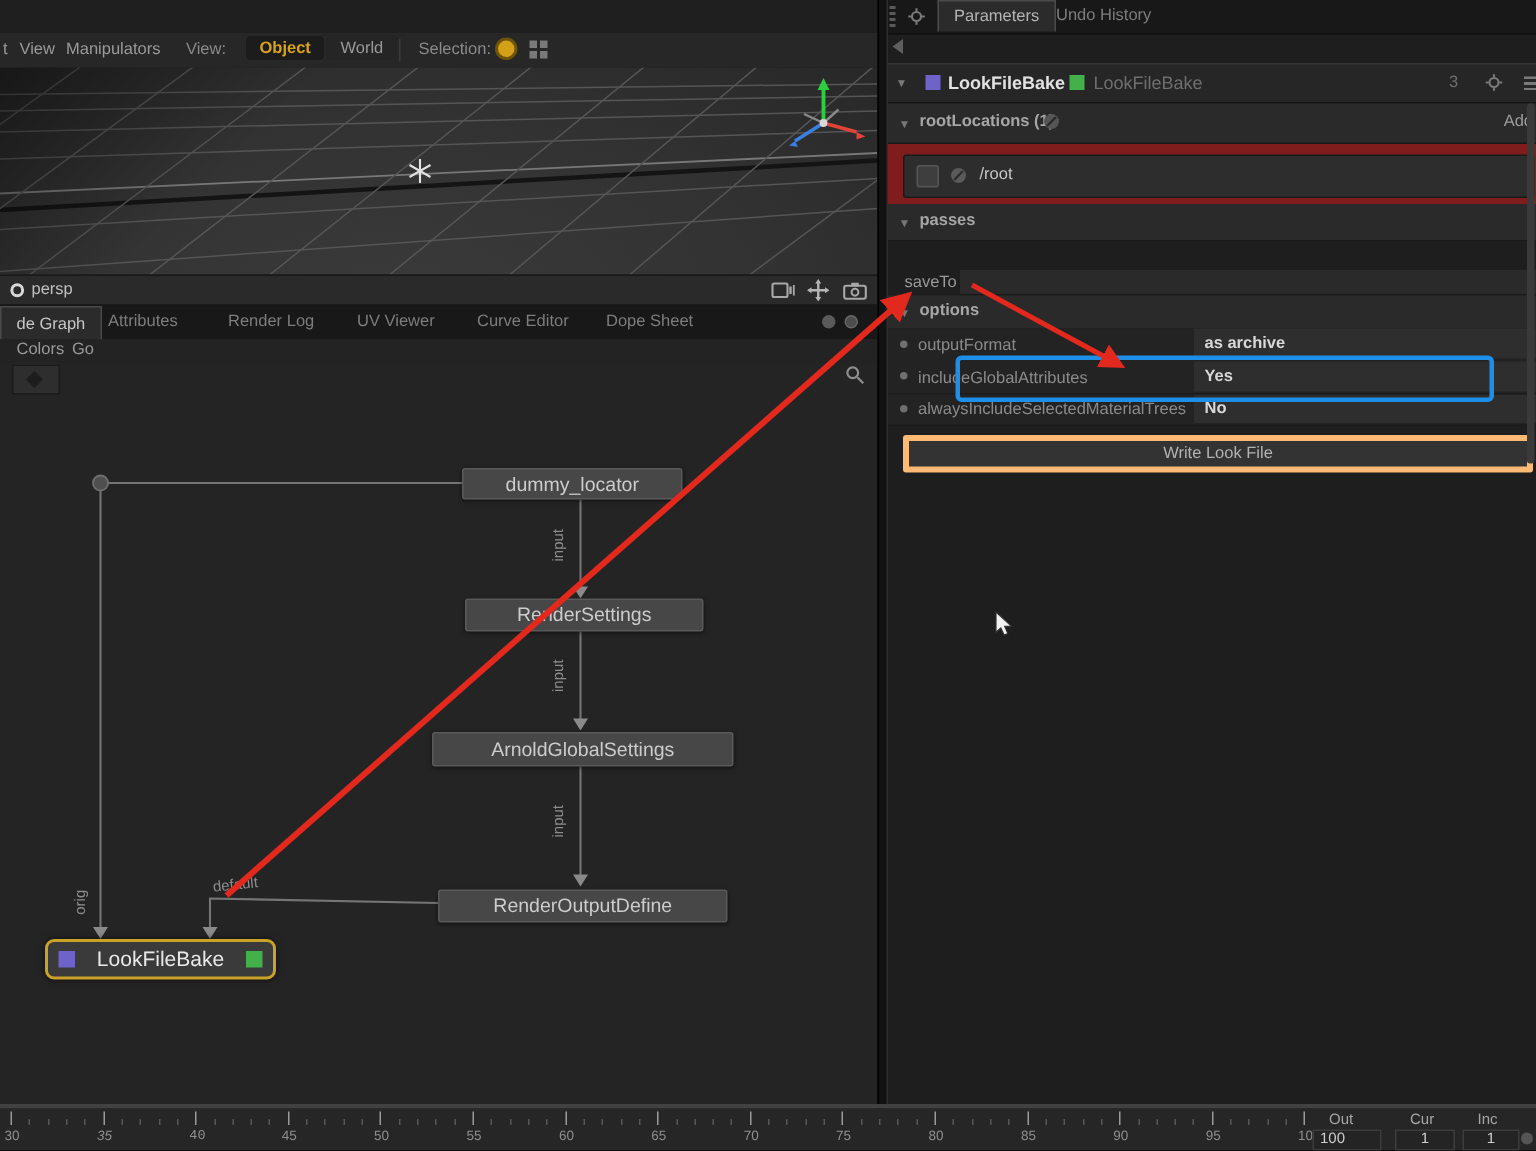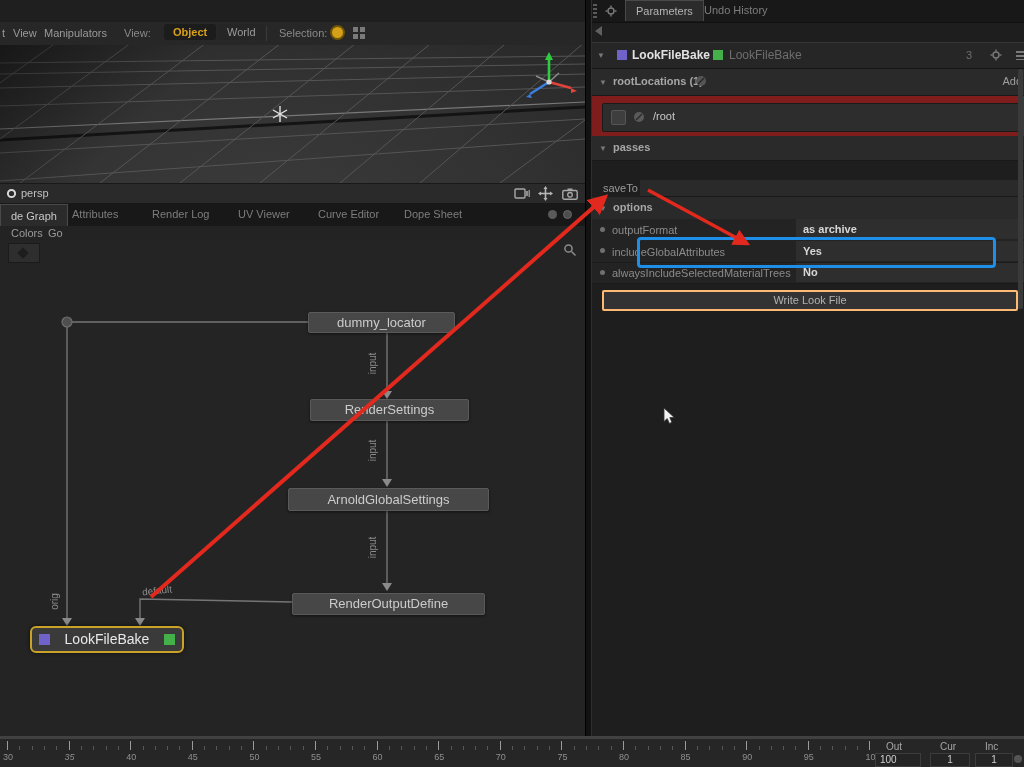--- a/index.html
+++ b/index.html
@@ -288,21 +288,21 @@
       </div>
     </div>
     <div class="abs" style="left:0;top:240px;width:432px;height:22px;background:#232323;border-bottom:1px solid #1b1b1b;">
       <div class="state-dot" style="left:8px;top:8px;"></div>
       <span class="abs param-label" style="left:20px;top:6px;width:178px;">includeGlobalAttributes</span>
       <div class="abs" style="left:204px;top:1px;width:228px;height:20px;background:#2e2e2e;">
         <span class="abs param-value" style="left:7px;top:4px;">Yes</span>
       </div>
     </div>
 
-    <div class="abs" style="left:10px;top:290px;width:412px;height:17px;line-height:17px;background:#333333;border:2px solid #fdba74;border-radius:2px;text-align:center;color:#b2b2b2;font-size:11px;">Write Look File</div>
+    <div class="abs" style="left:10px;top:290px;width:412px;height:17px;line-height:17px;background:#333333;border:4px solid #fdba74;border-radius:2px;text-align:center;color:#b2b2b2;font-size:11px;">Write Look File</div>
 
     <div class="abs" style="left:426px;top:69px;width:5px;height:240px;background:#3a3a3a;border-radius:2px;"></div>
   </div>
 
   <div class="abs" style="left:0;top:736px;width:1024px;height:3px;background:#414141;"></div>
 
   <div class="abs" style="left:0;top:739px;width:1024px;height:28px;background:#262626;">
     <div class="abs" style="left:0;top:0;width:870px;height:28px;">
         <div class="tick-major" style="left: 7px;"></div>
         <span class="tick-label" style="left: 3px;">30</span>
@@ -310,21 +310,21 @@
         <div class="tick-minor" style="left: 31.64px;"></div>
         <div class="tick-minor" style="left: 43.96px;"></div>
         <div class="tick-minor" style="left: 56.28px;"></div>
         <div class="tick-major" style="left: 68.6px;"></div>
         <span class="tick-label" style="left: 64.6px; font-style: italic;">35</span>
         <div class="tick-minor" style="left: 80.92px;"></div>
         <div class="tick-minor" style="left: 93.24px;"></div>
         <div class="tick-minor" style="left: 105.56px;"></div>
         <div class="tick-minor" style="left: 117.88px;"></div>
         <div class="tick-major" style="left: 130.2px;"></div>
-        <span class="tick-label" style="left: 126.2px;">40</span>
+        <span class="tick-label" style="left: 126.2px; font-family: Liberation Mono, monospace;">40</span>
         <div class="tick-minor" style="left: 142.52px;"></div>
         <div class="tick-minor" style="left: 154.84px;"></div>
         <div class="tick-minor" style="left: 167.16px;"></div>
         <div class="tick-minor" style="left: 179.48px;"></div>
         <div class="tick-major" style="left: 191.8px;"></div>
         <span class="tick-label" style="left: 187.8px;">45</span>
         <div class="tick-minor" style="left: 204.12px;"></div>
         <div class="tick-minor" style="left: 216.44px;"></div>
         <div class="tick-minor" style="left: 228.76px;"></div>
         <div class="tick-minor" style="left: 241.08px;"></div>

